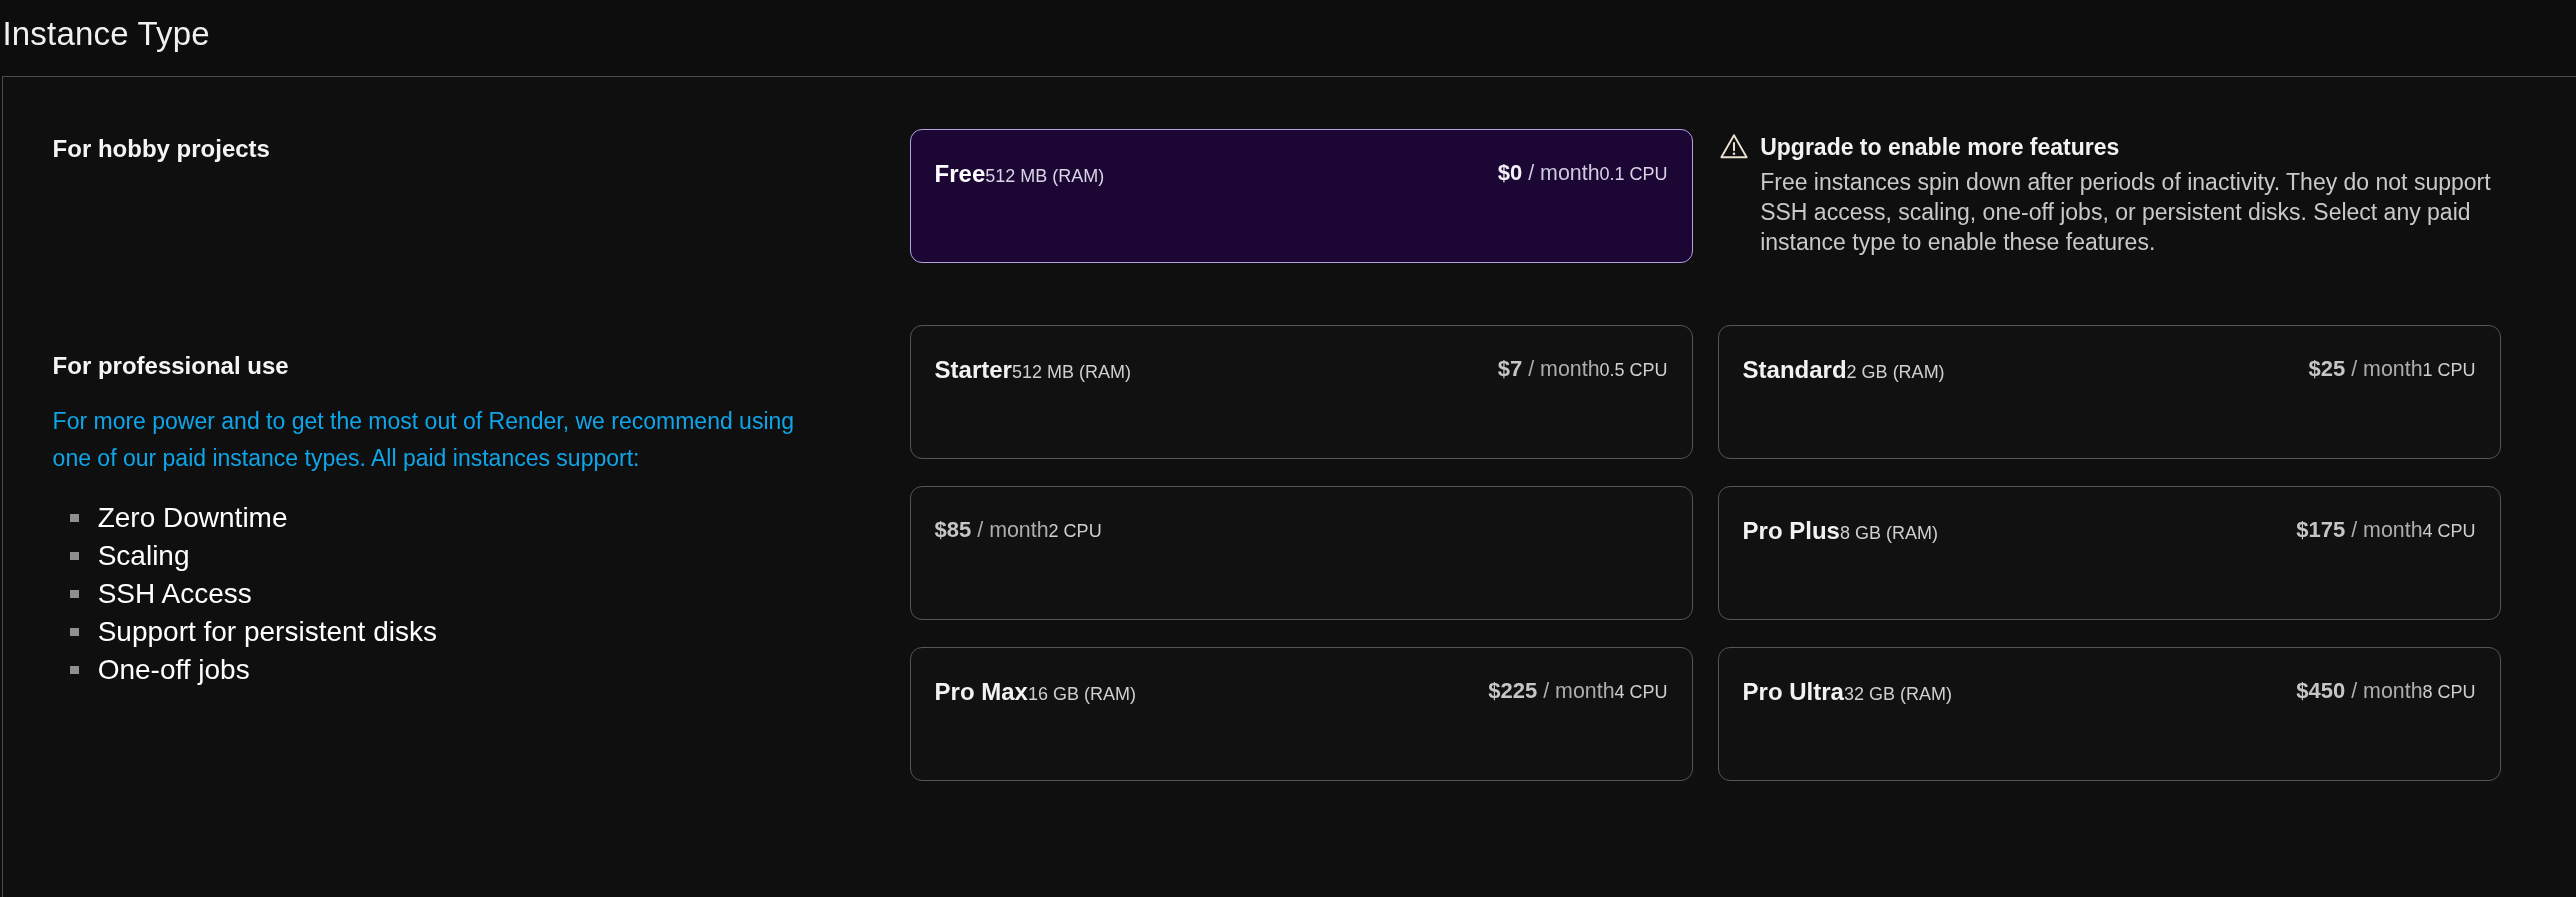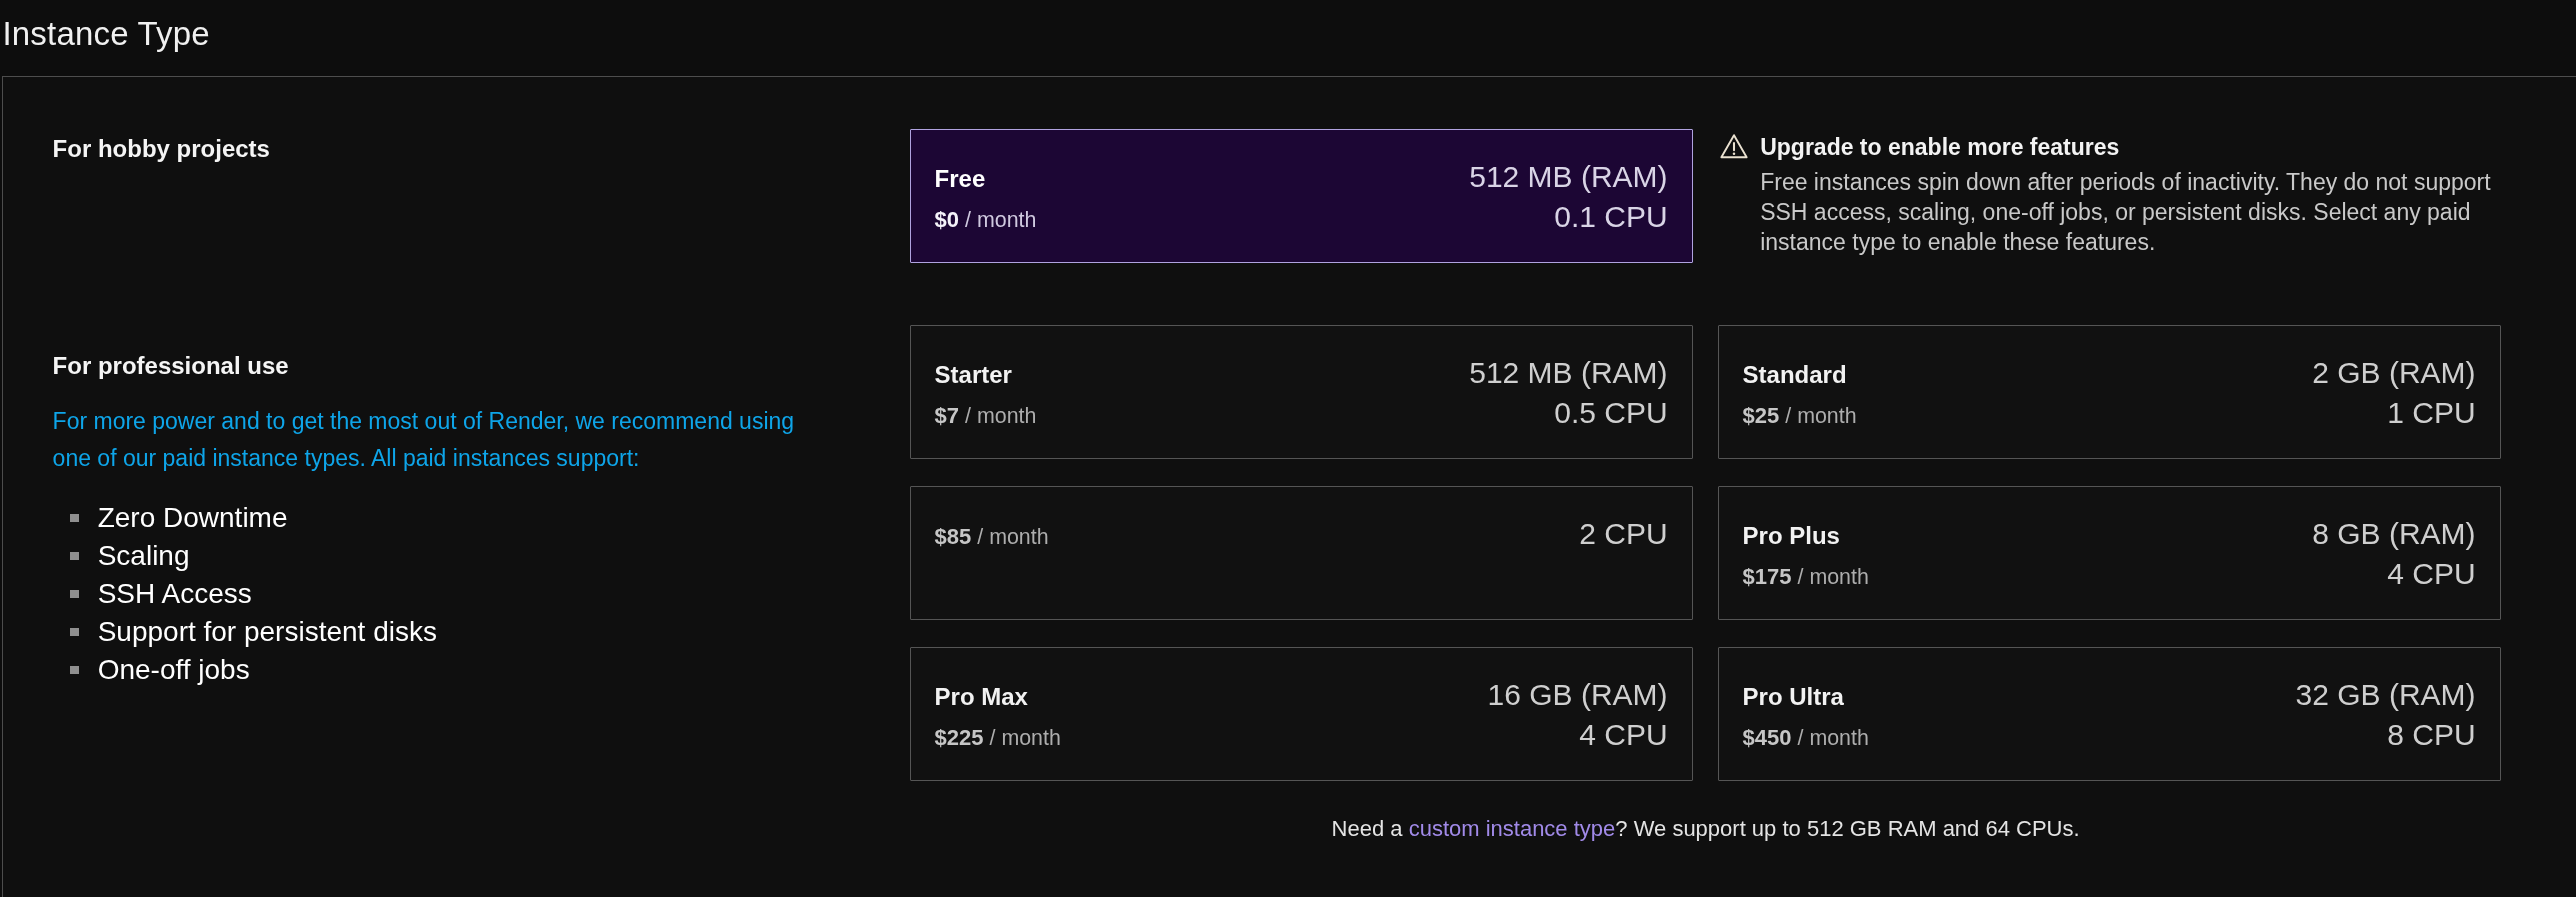--- a/index.html
+++ b/index.html
@@ -42,28 +42,28 @@
   }
 
   
   .cards { position:absolute; left:907px; top:52px; width:1592px; }
   .card-row { display:flex; gap:25px; }
   .row-1 { margin-bottom:62px; }
   .row-2, .row-3 { margin-bottom:27px; }
 
   .card {
     width:783px; height:134px; border:1.6px solid #555;
-    background:#111111; border-radius:1px;
+    background:#111111; border-radius:12px;
     padding:30px 24px 28.5px 24px;
-    display:flex; flex-direction:column; justify-content:space-between;
+    display:flex; flex-direction:row; justify-content:space-between;
     cursor:pointer;
   }
   .card-line { display:flex; justify-content:space-between; align-items:baseline; }
   .card-name { font-size:24px; font-weight:bold; color:#f2f2f2; }
-  .card-ram, .card-cpu { font-size:30px; color:#cfcfcf; }
+  .card-ram, .card-cpu { font-size:18px; color:#cfcfcf; }
   .card-price-wrap { font-size:21.4px; color:#adadad; }
   .card-price { font-size:22px; font-weight:bold; color:#c6c6c6; }
 
   .card.selected { background:#1c0634; border-color:#b0a3e0; }
   .card.selected .card-name { color:#ffffff; }
   .card.selected .card-ram, .card.selected .card-cpu { color:#d9d4e6; }
   .card.selected .card-price { color:#f4f2f9; }
   .card.selected .card-price-wrap { color:#cfc9df; }
 
   
@@ -200,17 +200,16 @@
           <span class="card-name">Pro Ultra</span>
           <span class="card-ram">32 GB (RAM)</span>
         </div>
         <div class="card-line">
           <span class="card-price-wrap"><span class="card-price">$450</span> <span>/ month</span></span>
           <span class="card-cpu">8 CPU</span>
         </div>
       </div>
     </div>
 
-    <div class="custom-note"><span>Need a </span><a class="custom-link">custom instance type</a><span>? We support up to 512 GB RAM and 64 CPUs.</span></div>
 
   </div>
 </div>
 
 
 </body></html>

